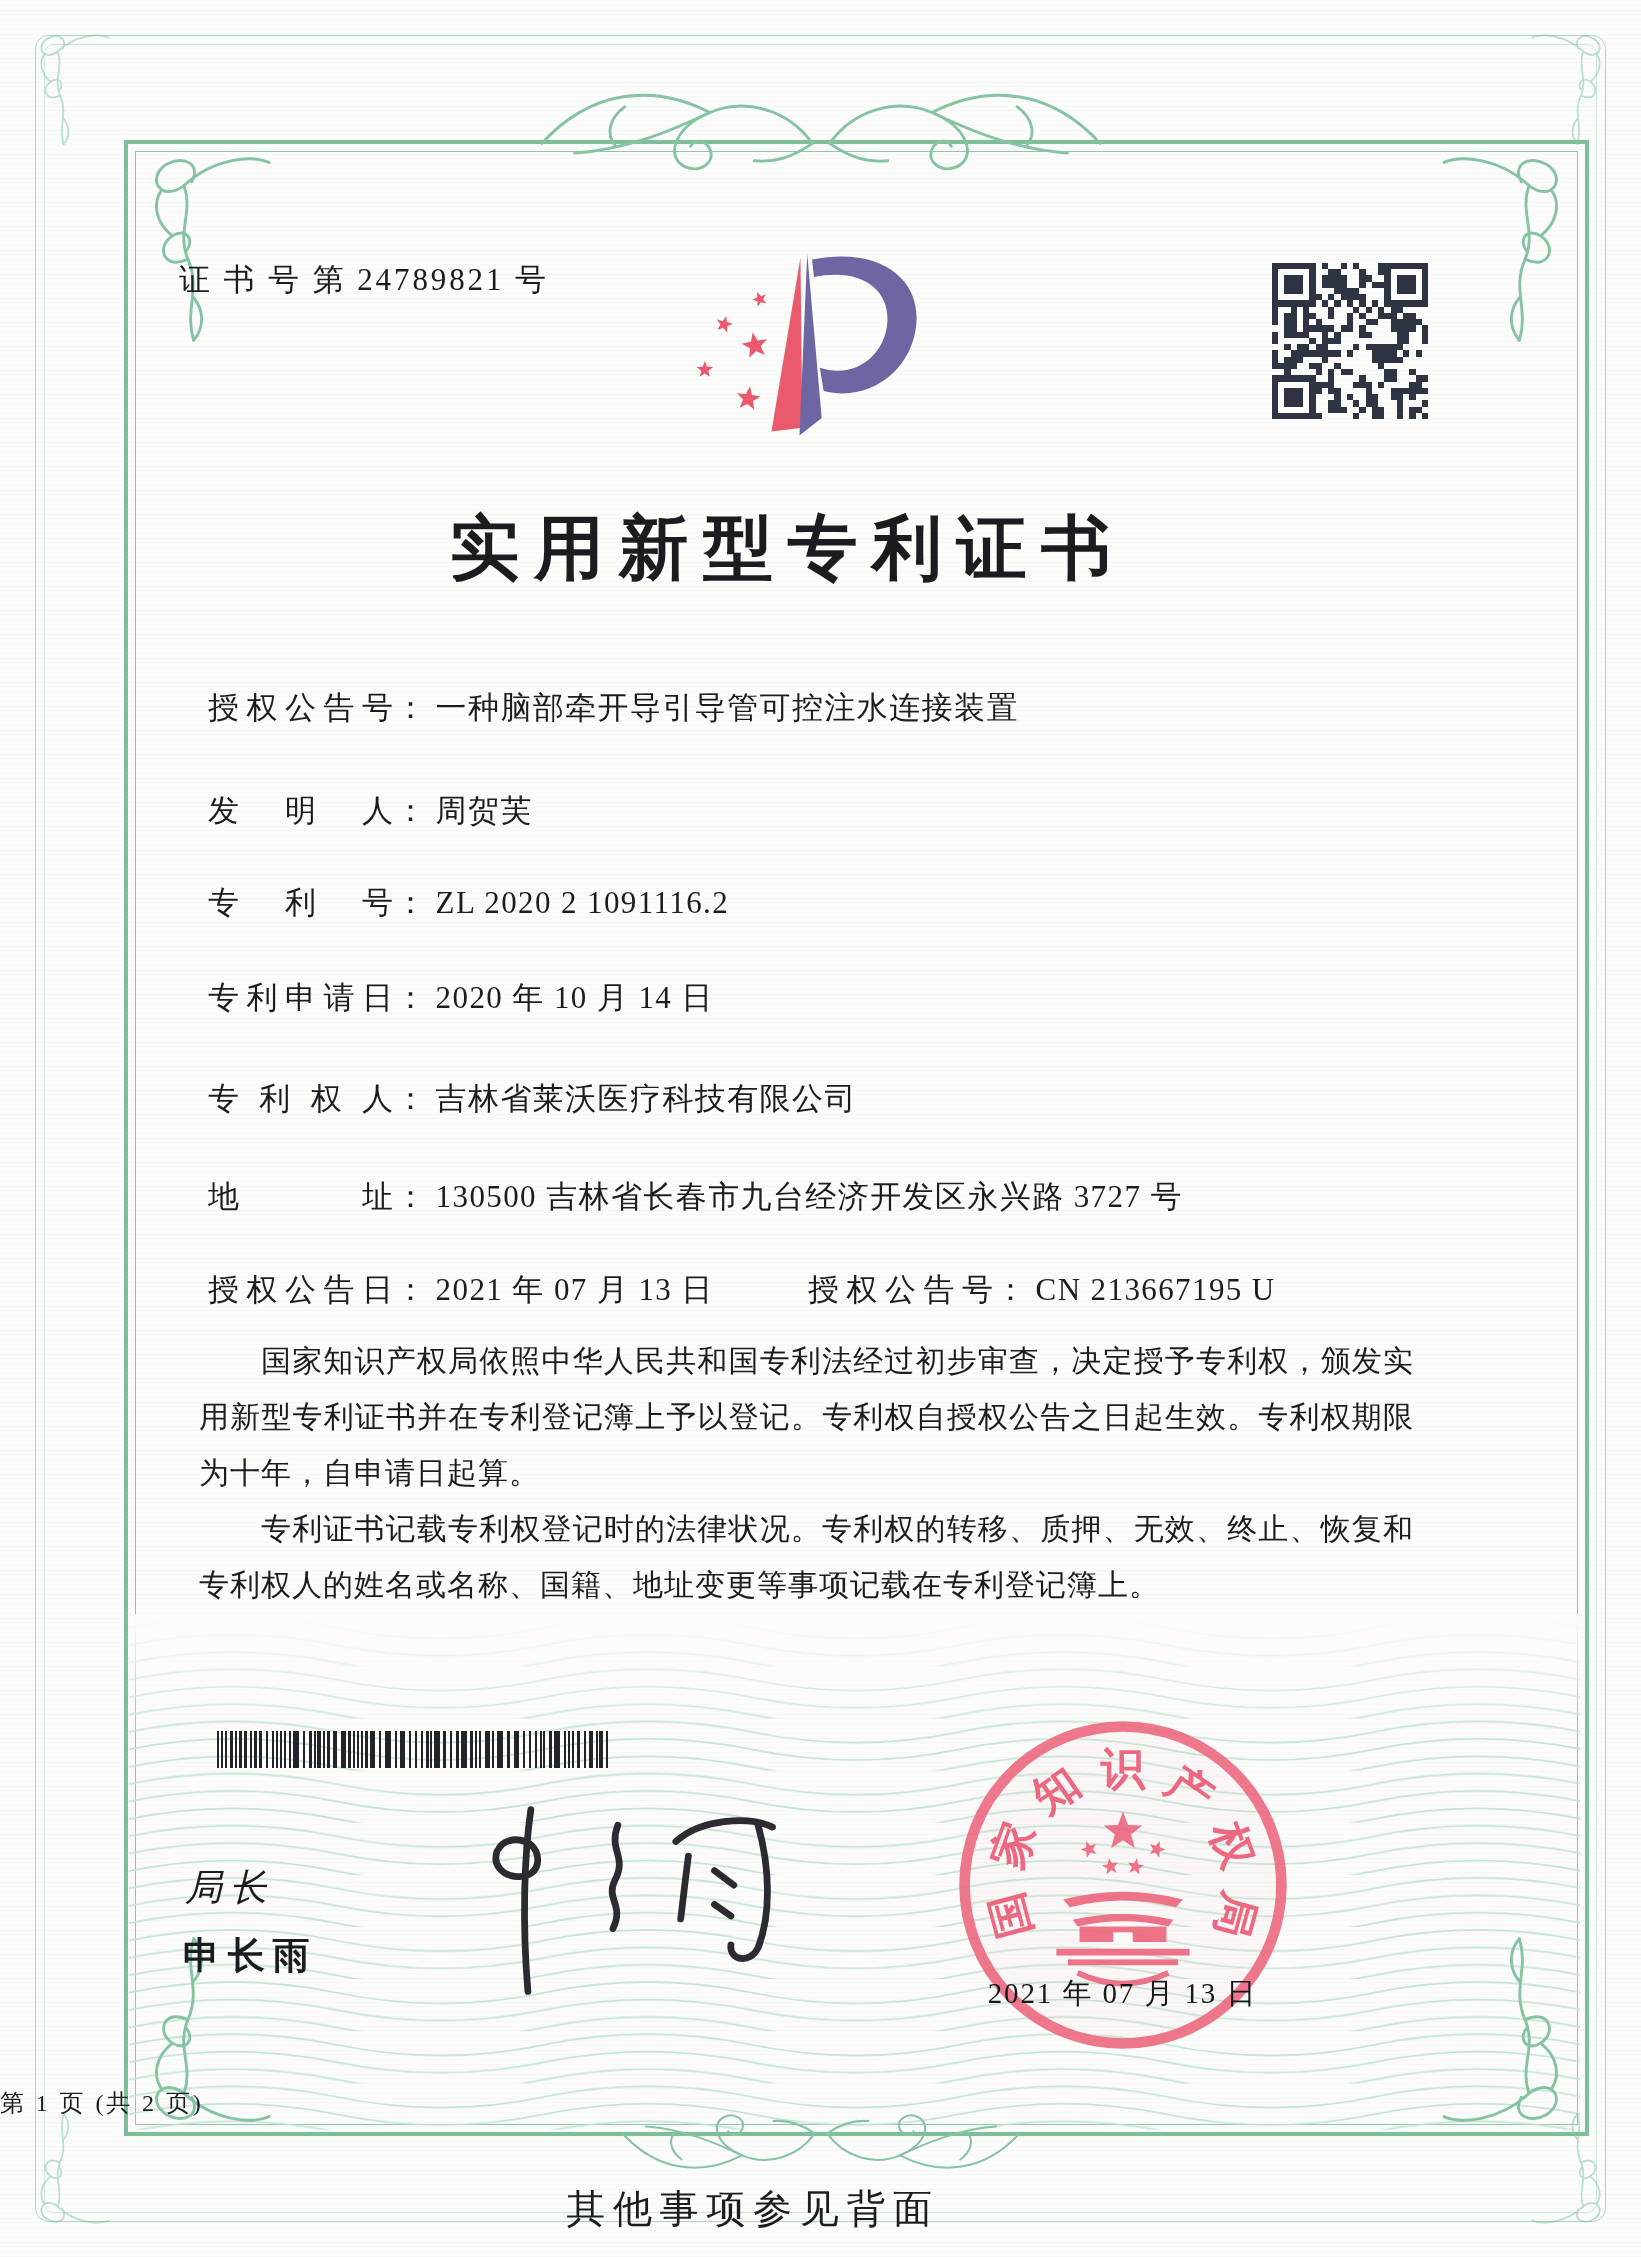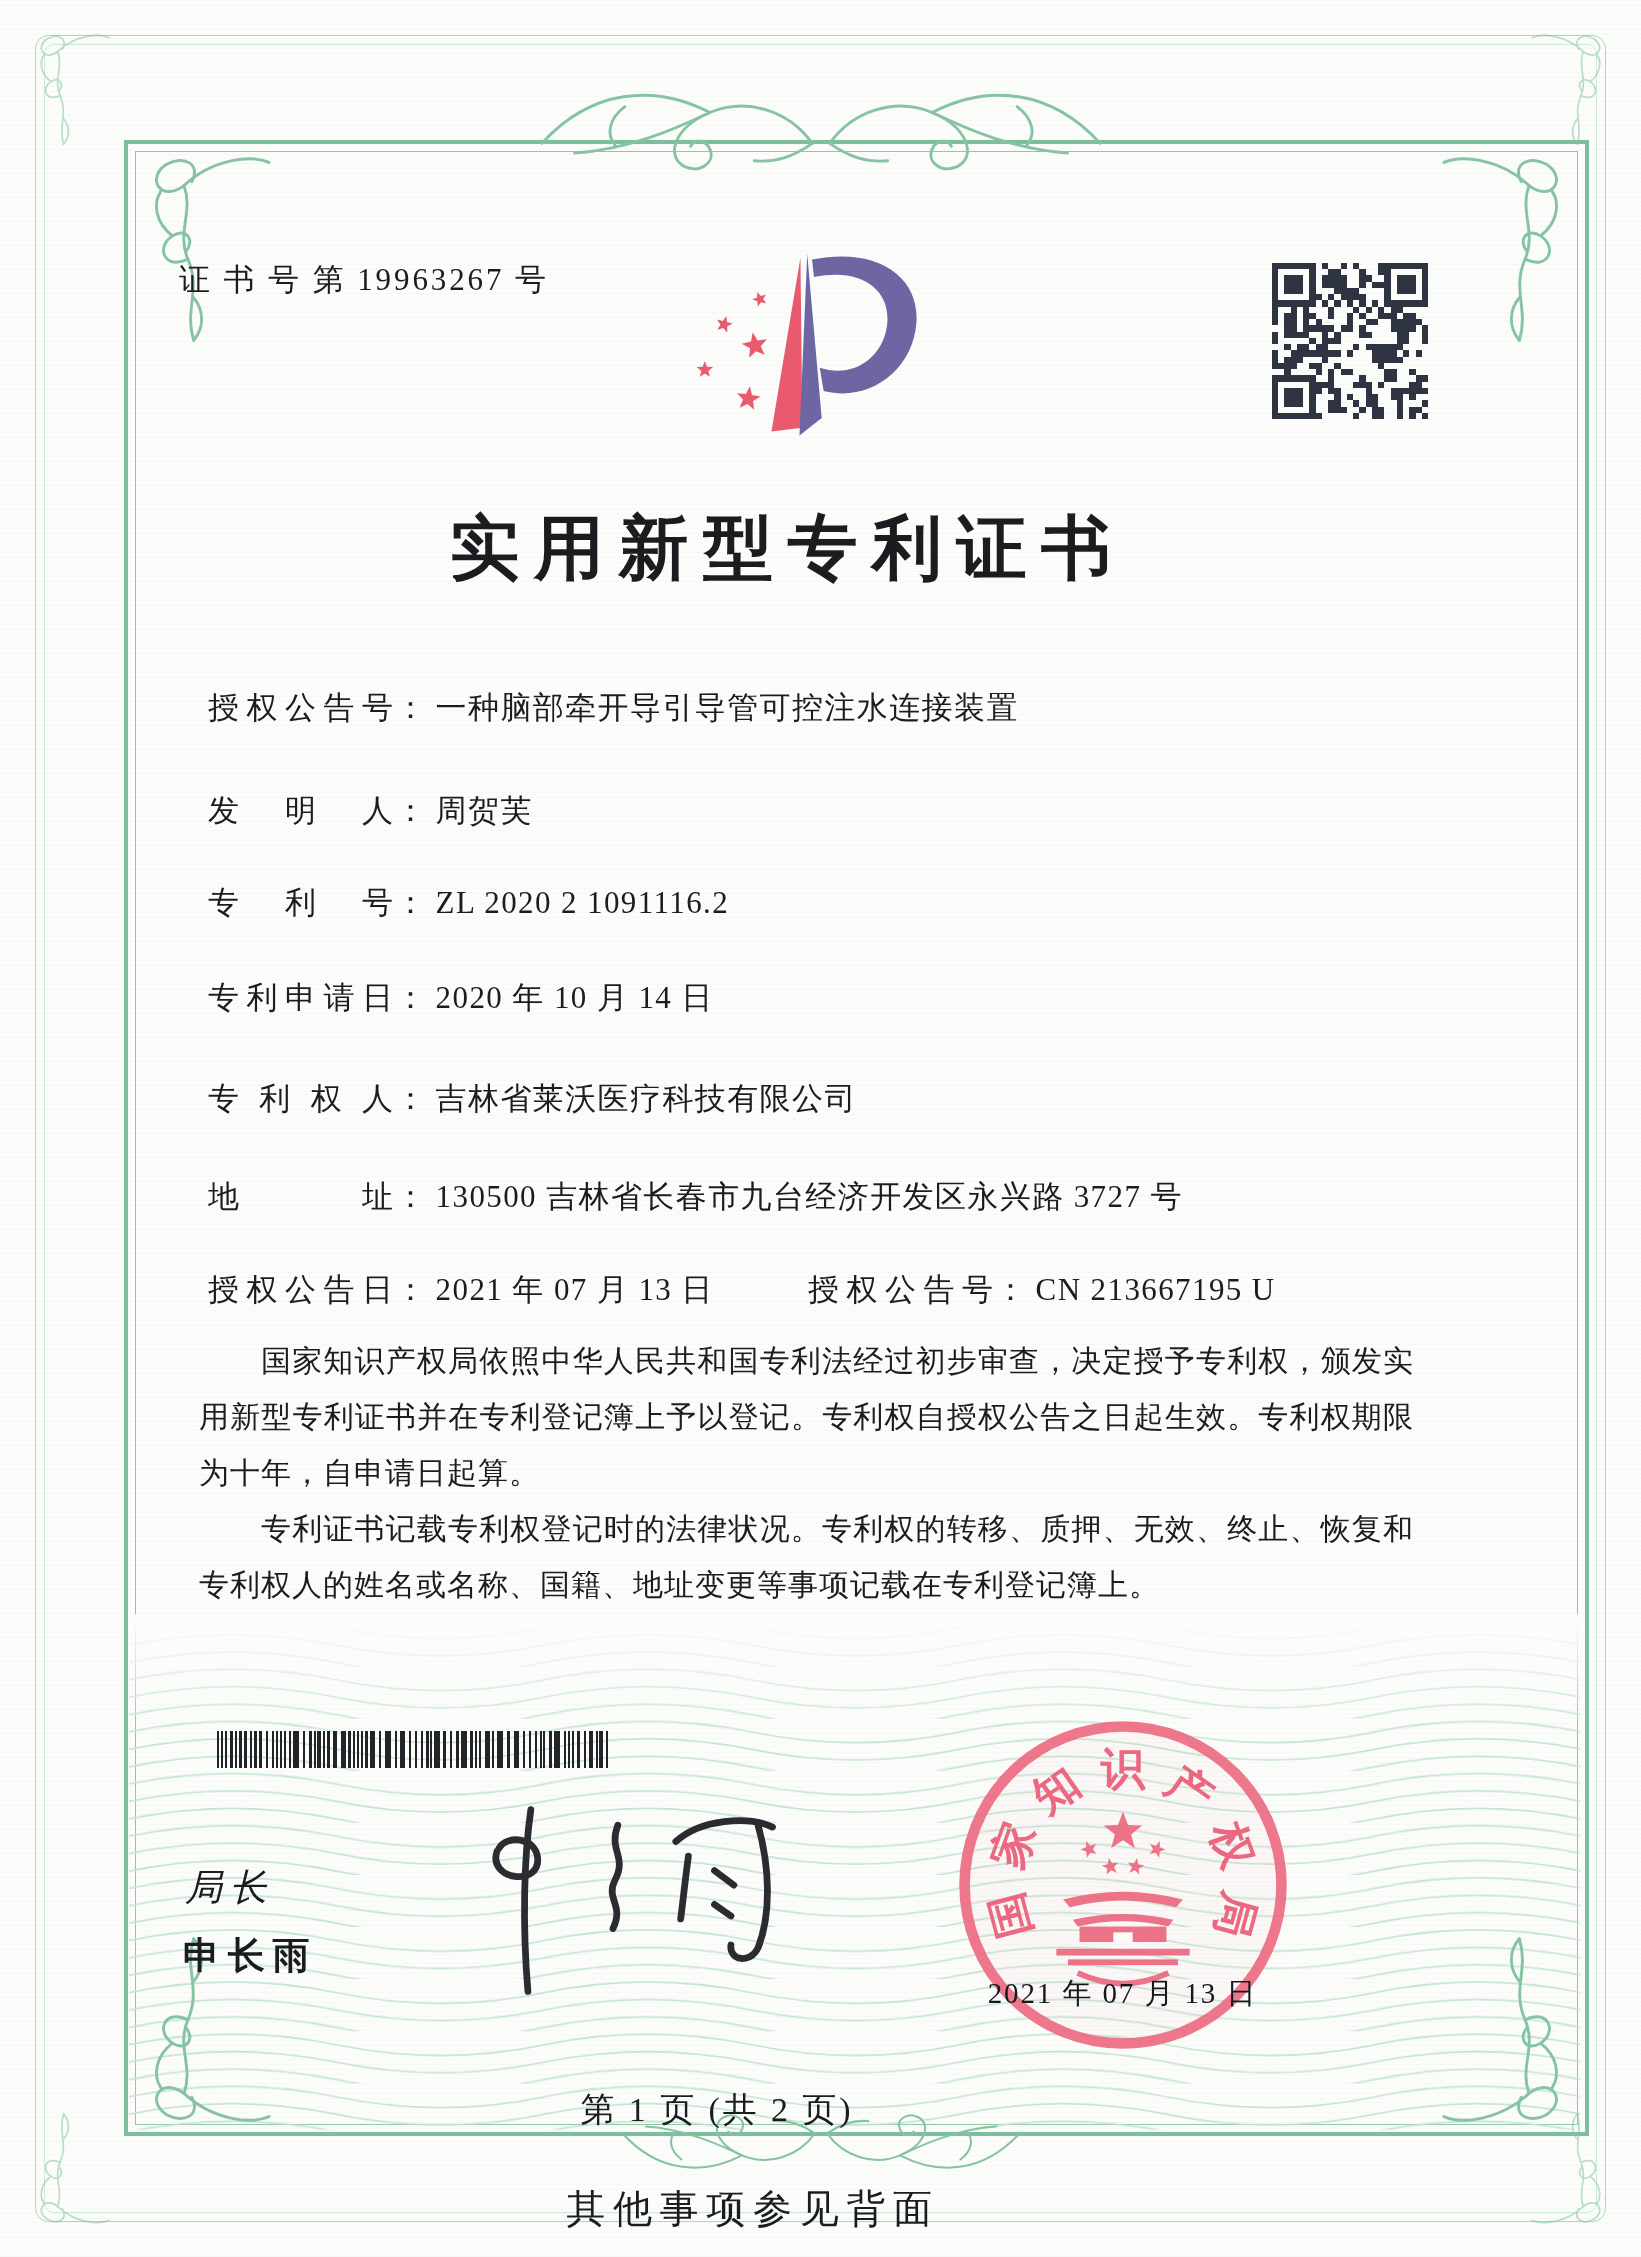--- a/index.html
+++ b/index.html
@@ -43,22 +43,22 @@
          text-align:justify;letter-spacing:1px;}
   .paras p{margin:0;text-indent:62px;}
   .barcode{position:absolute;left:217px;top:1731px;}
   .director-title{position:absolute;left:185px;top:1863px;font-size:37px;letter-spacing:7.7px;font-style:italic;}
   .director-name{position:absolute;left:183px;top:1931px;font-size:37px;letter-spacing:7.7px;font-weight:bold;}
   .signature{position:absolute;left:439px;top:1798px;}
   .seal{position:absolute;left:952px;top:1714px;}
   .seal-ch{font-size:46px;font-weight:bold;fill:#ec6880;font-family:"Liberation Serif","DejaVu Serif",serif;}
   .seal-date{position:absolute;left:975px;top:1974px;width:295px;text-align:center;
              font-size:29px;letter-spacing:1.9px;color:#17181b;white-space:nowrap;}
-  .page-indicator{position:absolute;left:0;top:2087px;width:1434px;text-align:center;
-                  font-size:34px;letter-spacing:2.9px;}
+  .page-indicator{position:absolute;left:0;top:2087px;width:1434px;text-align:left;
+                  font-size:24px;letter-spacing:2.9px;}
   .back-note{position:absolute;left:0;top:2182px;width:1506px;text-align:center;
              font-size:39px;letter-spacing:7.7px;}
   .green-stroke{stroke:#86c3a2;stroke-width:3;fill:none;stroke-linecap:round;}
 </style>
 </head>
 <body>
 
 <div class="page">
 
   <svg width="0" height="0" style="position:absolute" aria-hidden="true">
@@ -131,21 +131,21 @@
 
   <svg class="orn-top" width="570" height="145" viewBox="0 0 590 150">
     <use href="#flr" transform="translate(298,0)"></use>
     <use href="#flr" transform="translate(292,0) scale(-1,1)"></use>
   </svg>
   <svg class="orn-bottom" width="406" height="103" viewBox="0 0 590 150">
     <use href="#flr" transform="translate(298,0)"></use>
     <use href="#flr" transform="translate(292,0) scale(-1,1)"></use>
   </svg>
 
-  <div class="cert-no">证 书 号 第 19963267 号</div>
+  <div class="cert-no">证 书 号 第 24789821 号</div>
 
   <svg class="logo" width="256" height="208" viewBox="0 0 265 215">
     <polygon fill="#ea5a6d" points="89.3,49.5 92.9,53.8 98.3,52.1 95.4,56.9 98.6,61.5 93.1,60.2 89.8,64.7 89.4,59.1 84.0,57.3 89.2,55.1"></polygon>
     <polygon fill="#ea5a6d" points="57.3,74.3 57.9,80.6 64.0,82.5 58.2,85.1 58.2,91.4 54.0,86.7 48.0,88.7 51.2,83.2 47.5,78.1 53.6,79.5"></polygon>
     <polygon fill="#ea5a6d" points="84.6,91.2 89.6,99.7 99.4,98.4 92.8,105.8 97.1,114.7 88.0,110.8 80.9,117.6 81.8,107.8 73.1,103.1 82.8,100.9"></polygon>
     <polygon fill="#ea5a6d" points="35.0,121.0 37.2,126.9 43.6,127.2 38.6,131.2 40.3,137.3 35.0,133.8 29.7,137.3 31.4,131.2 26.4,127.2 32.8,126.9"></polygon>
     <polygon fill="#ea5a6d" points="81.8,147.1 83.8,156.1 92.8,157.7 84.9,162.4 86.1,171.5 79.2,165.4 71.0,169.4 74.6,160.9 68.3,154.3 77.4,155.2"></polygon>
     <path d="M134,14 L104,194 L136,190 Z" fill="#ea5a6d"></path>
     <path d="M141,10 L133,198 L156,180 Z" fill="#6d66a3"></path>
     <path d="M146,16 C214,2 258,34 254,82 C250,132 204,164 158,152 L154,128 C192,140 222,114 224,80 C226,46 196,24 148,34 Z" fill="#6d66a3"></path>

